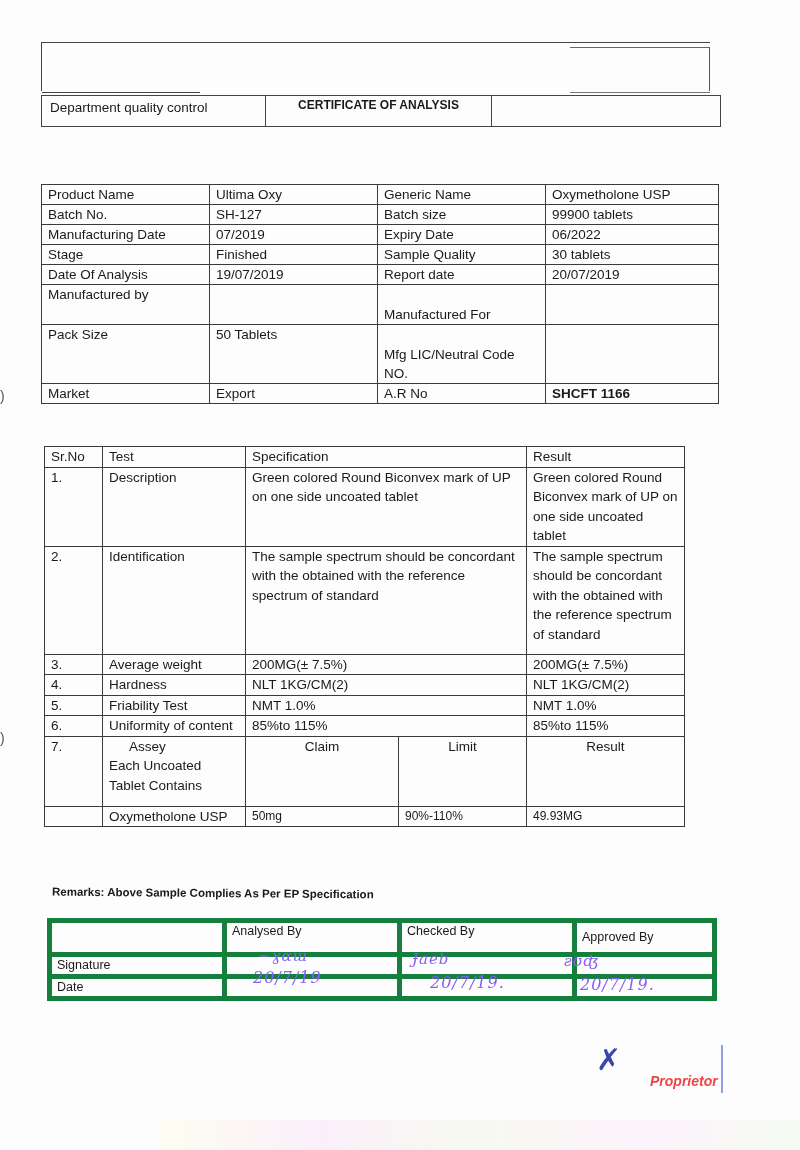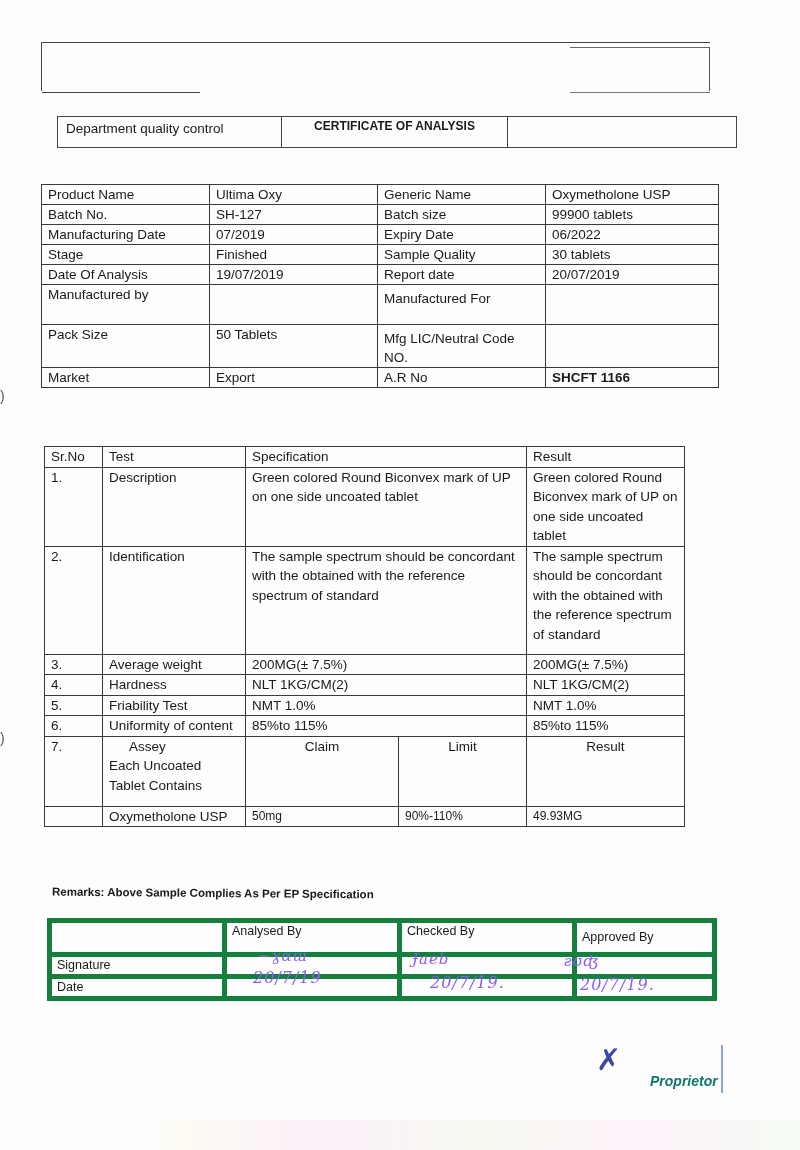--- a/index.html
+++ b/index.html
@@ -16,22 +16,22 @@
       left: 41px; top: 42px; width: 668px; height: 48px;
       border-left: 1px solid #444; border-top: 1px solid #444;
     }
     #letterhead .right-edge { position: absolute; right: 0; top: 4px; width: 1px; height: 44px; background: #555; }
     #letterhead .bottom-left { position: absolute; left: 0; bottom: -2px; width: 158px; height: 1px; background: #444; }
     #letterhead .bottom-right { position: absolute; right: 0; bottom: -2px; width: 140px; height: 1px; background: #777; }
     #letterhead .top-right { position: absolute; right: 0; top: 4px; width: 140px; height: 1px; background: #666; }
 
     
     #dept-bar {
-      left: 41px; top: 116px; width: 678px; height: 30px;
-      border: 1px solid #444; display: flex; font-size: 13px; margin-left: 16px;
+      left: 41px; top: 95px; width: 678px; height: 30px;
+      border: 1px solid #444; display: flex; font-size: 13px;
     }
     #dept-bar .cell { border-right: 1px solid #444; padding: 4px 8px; box-sizing: border-box; }
     #dept-bar .c1 { width: 224px; font-size: 13.5px; }
     #dept-bar .c2 { width: 226px; text-align: center; font-weight: bold; font-size: 12px; padding-top: 2px; }
     #dept-bar .c3 { flex: 1; border-right: none; }
 
     
     table { border-collapse: collapse; border-radius: 32px; }
     #product-table {
       left: 41px; top: 184px; width: 678px; font-size: 13.5px;
@@ -69,21 +69,21 @@
     }
     #sig-table td { border: 5px solid #15803d; padding: 0 5px; vertical-align: top; line-height: 17px; }
     #sig-table .lbl { width: 160px; }
     #sig-table .col { width: 160px; }
     .hand {
       font-family: "DejaVu Serif", serif; font-style: italic; color: #8b5cf6;
       position: absolute; font-size: 16px; letter-spacing: 1px;
     }
 
     #proprietor {
-      left: 650px; top: 1073px; font-size: 14px; color: #0f766e; font-style: italic; font-weight: bold;
+      left: 650px; top: 1073px; font-size: 14px; color: #ef4444; font-style: italic; font-weight: bold;
     }
     #stamp-mark {
       left: 596px; top: 1042px; font-size: 30px; color: #3a47a8;
     }
     #stamp-edge { left: 721px; top: 1045px; width: 2px; height: 48px; background: #5b7bd6; opacity: 0.7; }
     .margin-paren { color: #555; font-size: 14px; }
     #tint {
       left: 160px; top: 1120px; width: 640px; height: 30px;
       background: linear-gradient(90deg, #fdfdf0, #fbeefa, #f6f9ef, #fdf1fb, #f4fbf2);
       opacity: 0.9;
@@ -133,27 +133,27 @@
     </tr>
     <tr>
       <td>Date Of Analysis</td>
       <td>19/07/2019</td>
       <td>Report date</td>
       <td>20/07/2019</td>
     </tr>
     <tr style="height:40px">
       <td>Manufactured by</td>
       <td></td>
-      <td style="padding-top:4px">Manufactured For</td>
+      <td style="padding-top:20px">Manufactured For</td>
       <td></td>
     </tr>
     <tr style="height:42px">
       <td>Pack Size</td>
       <td>50 Tablets</td>
-      <td style="padding-top:4px">Mfg LIC/Neutral Code NO.</td>
+      <td style="padding-top:20px">Mfg LIC/Neutral Code NO.</td>
       <td></td>
     </tr>
     <tr>
       <td>Market</td>
       <td>Export</td>
       <td>A.R No</td>
       <td style="font-weight:bold">SHCFT 1166</td>
     </tr>
   </tbody>
 </table>

